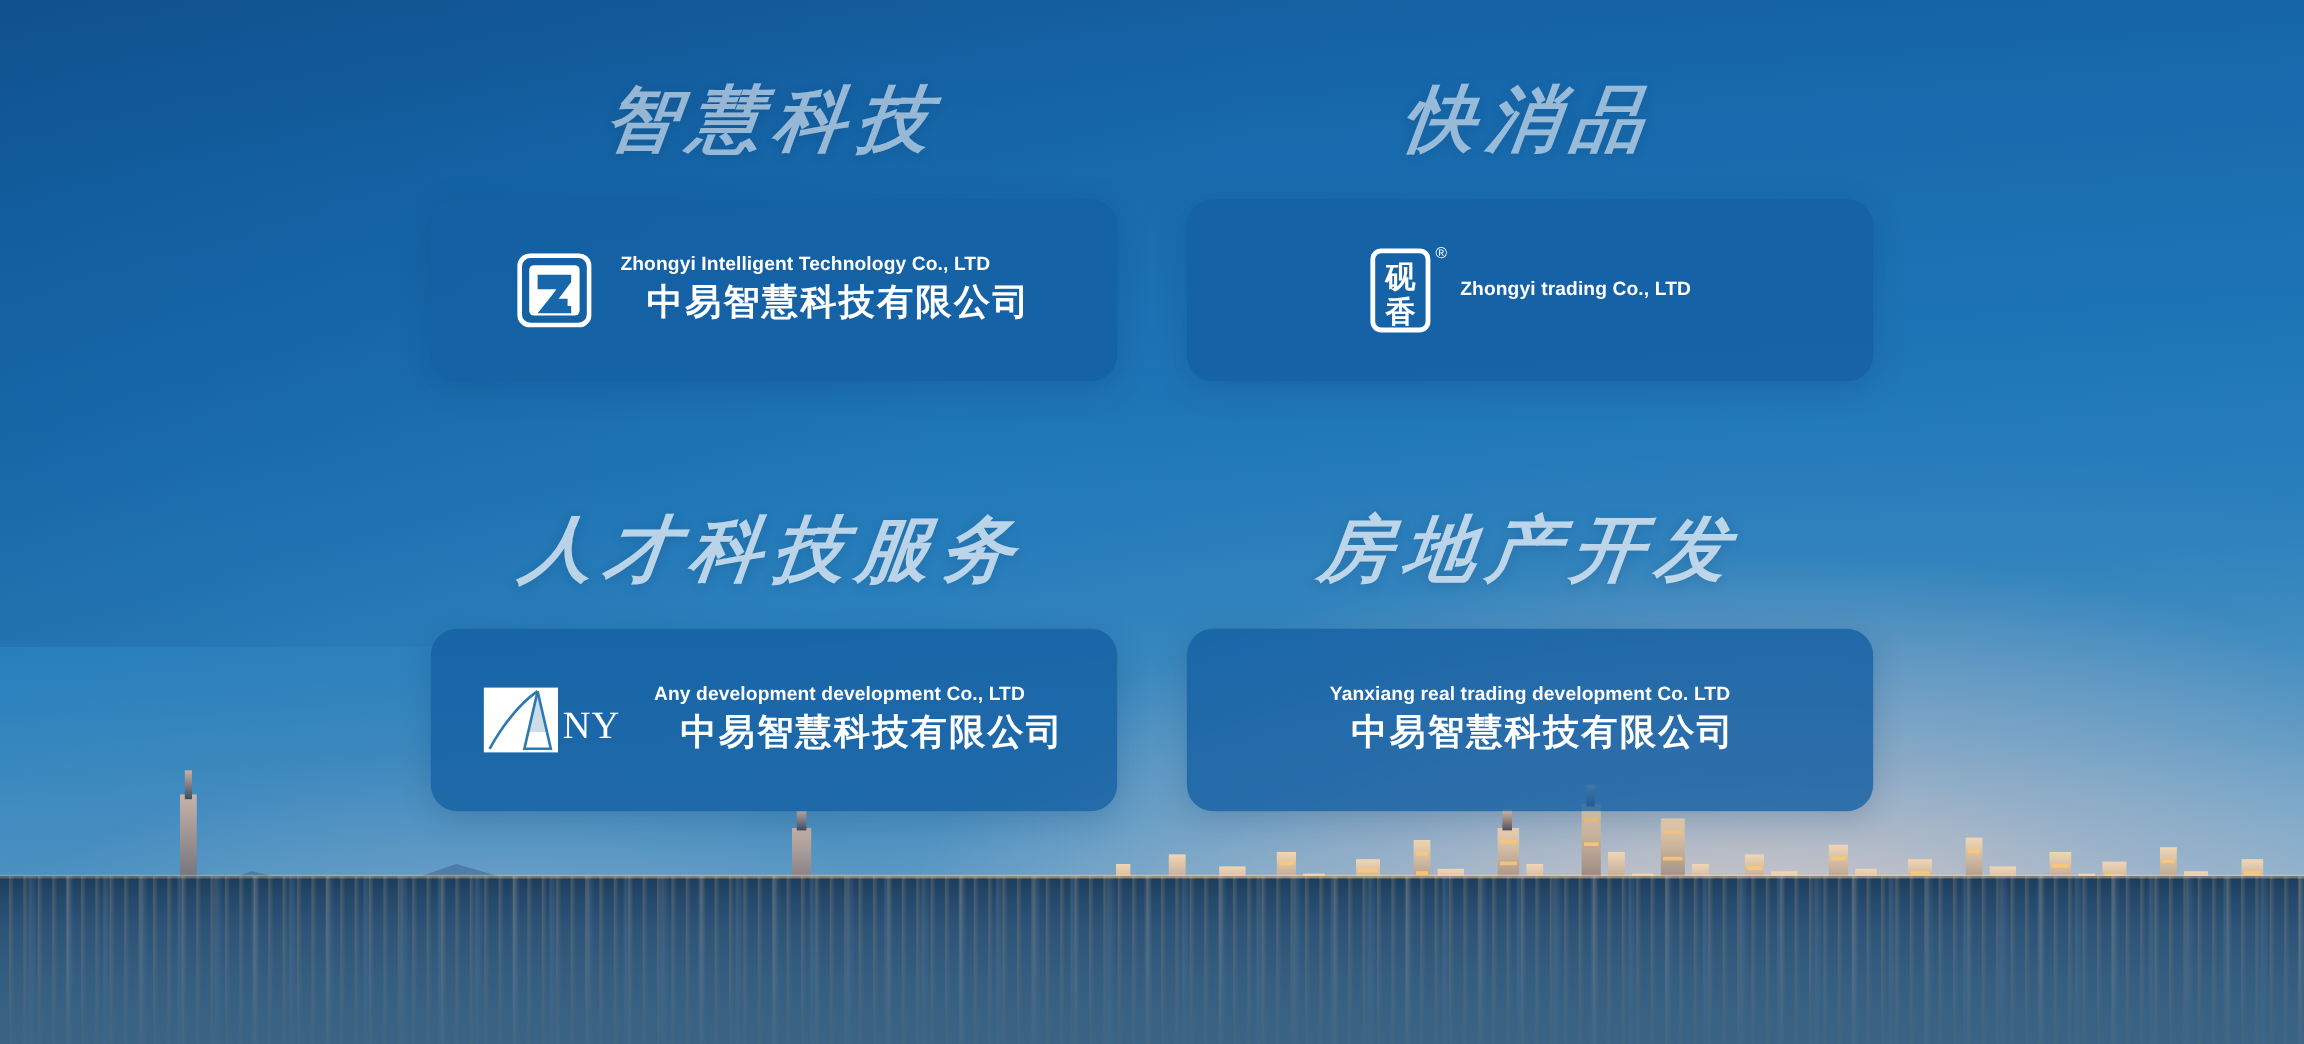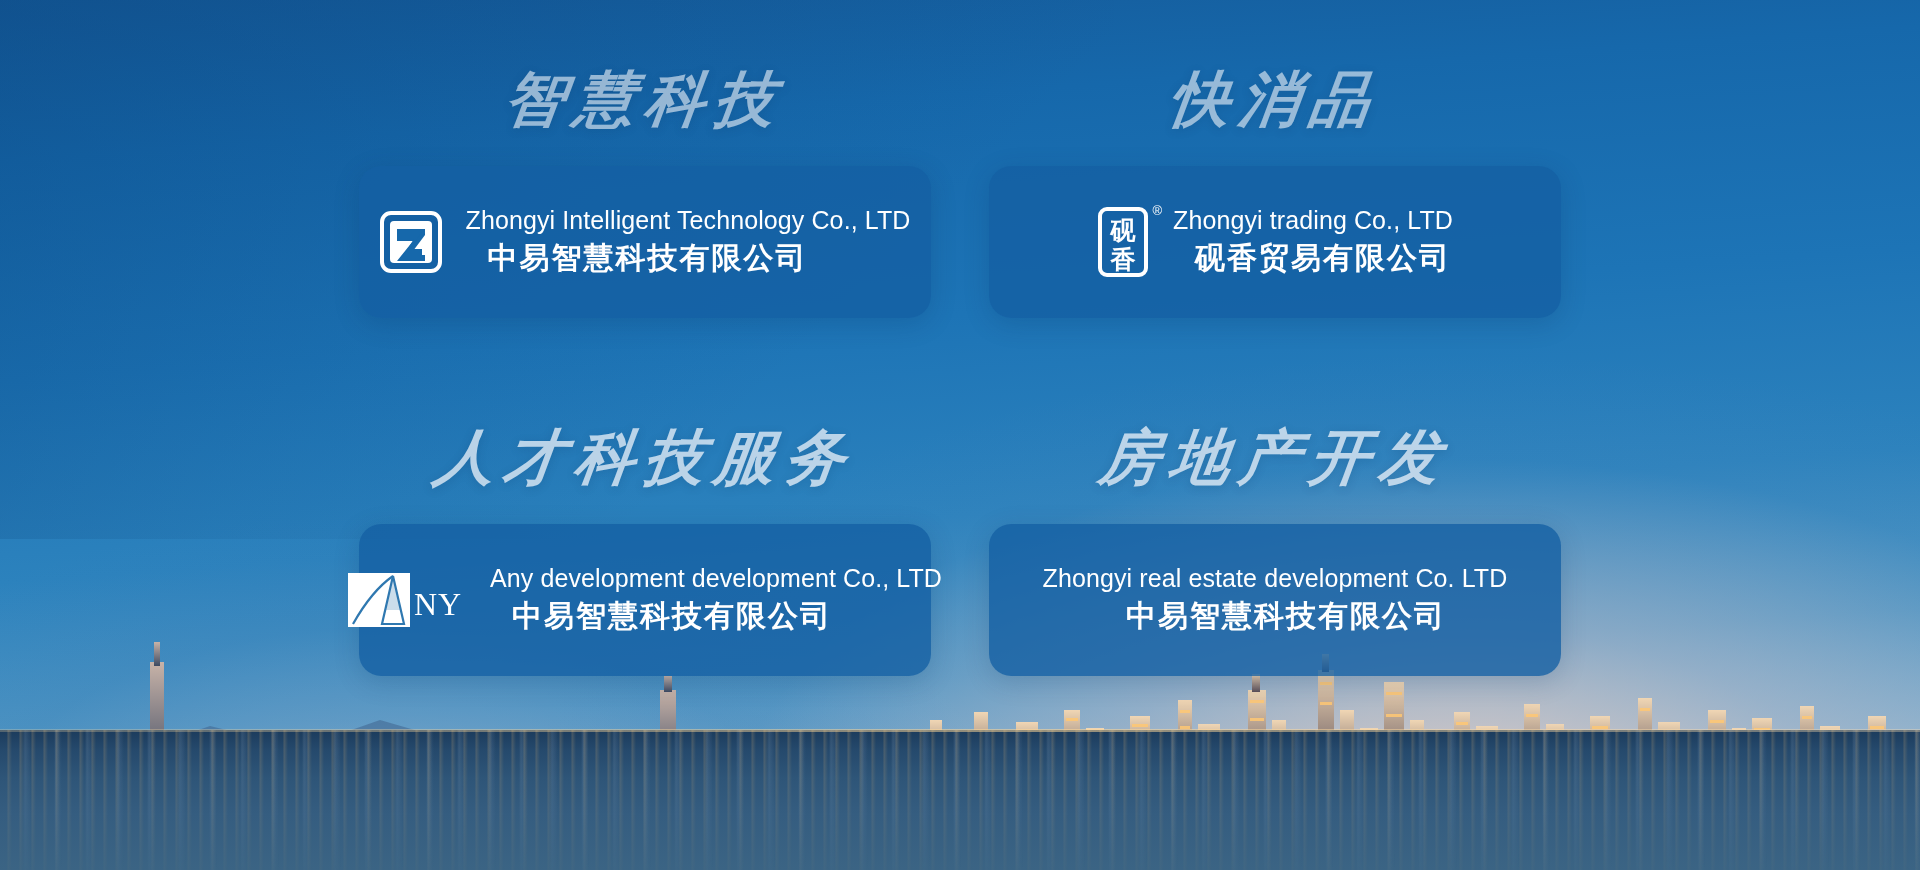--- a/index.html
+++ b/index.html
@@ -88,22 +88,22 @@
     padding:0 34px;
     box-shadow:0 6px 26px rgba(8,45,88,0.18);
   }
   .card.no-logo { justify-content:center; }
 
   .card-text { display:flex; flex-direction:column; justify-content:center; }
   .card.no-logo .card-text { align-items:center; }
 
   .name-en {
     color:#ffffff;
-    font-size:25px;
-    font-weight:400;
+    font-size:16px;
+    font-weight:700;
     letter-spacing:.1px;
     line-height:1.25;
     white-space:nowrap;
   }
   .name-cn {
     color:#ffffff;
     font-size:30px;
     font-weight:700;
     letter-spacing:2px;
     line-height:1.35;
@@ -334,21 +334,20 @@
       <span class="logo-wrap">
         <svg class="logo" width="52" height="72" viewBox="0 0 52 72">
           <rect x="3" y="3" width="46" height="66" rx="7" fill="none" stroke="#ffffff" stroke-width="4"></rect>
           <text x="26" y="33" text-anchor="middle" fill="#ffffff" font-size="25" font-family="'DejaVu Sans','Liberation Sans',sans-serif" font-weight="700">砚</text>
           <text x="26" y="62" text-anchor="middle" fill="#ffffff" font-size="25" font-family="'DejaVu Sans','Liberation Sans',sans-serif" font-weight="700">香</text>
         </svg>
         <span class="reg-mark">®</span>
       </span>
       <div class="card-text">
         <div class="name-en">Zhongyi trading Co., LTD</div>
-        <div class="name-cn">砚香贸易有限公司</div>
       </div>
     </div>
   </div>
 
   <div class="cell r2">
     <div class="seg-title">人才科技服务</div>
     <div class="card">
       <span class="logo-wrap">
         <svg class="logo" width="118" height="62" viewBox="0 0 118 62">
           <rect x="0" y="4" width="62" height="54" fill="#ffffff"></rect>
@@ -363,19 +362,19 @@
         <div class="name-en">Any development development Co., LTD</div>
         <div class="name-cn">中易智慧科技有限公司</div>
       </div>
     </div>
   </div>
 
   <div class="cell r2">
     <div class="seg-title">房地产开发</div>
     <div class="card no-logo">
       <div class="card-text">
-        <div class="name-en">Zhongyi real estate development Co. LTD</div>
+        <div class="name-en">Yanxiang real trading development Co. LTD</div>
         <div class="name-cn">中易智慧科技有限公司</div>
       </div>
     </div>
   </div>
 
 </div>
 
 </body></html>

